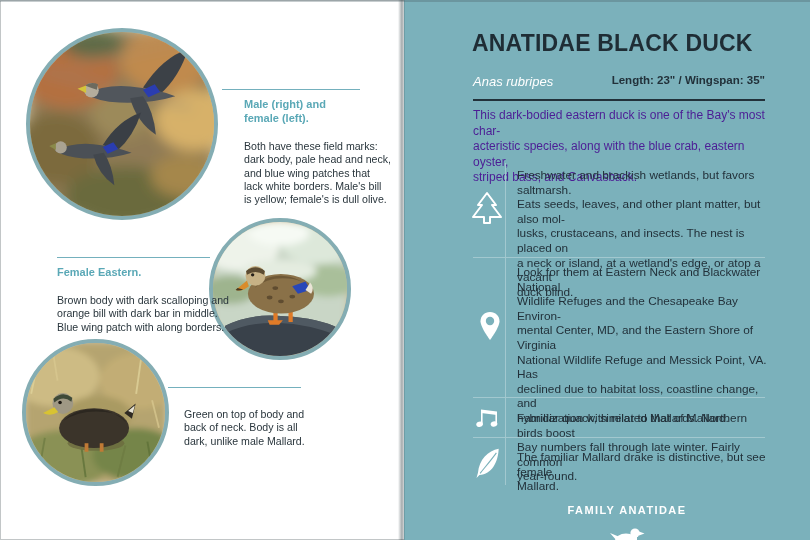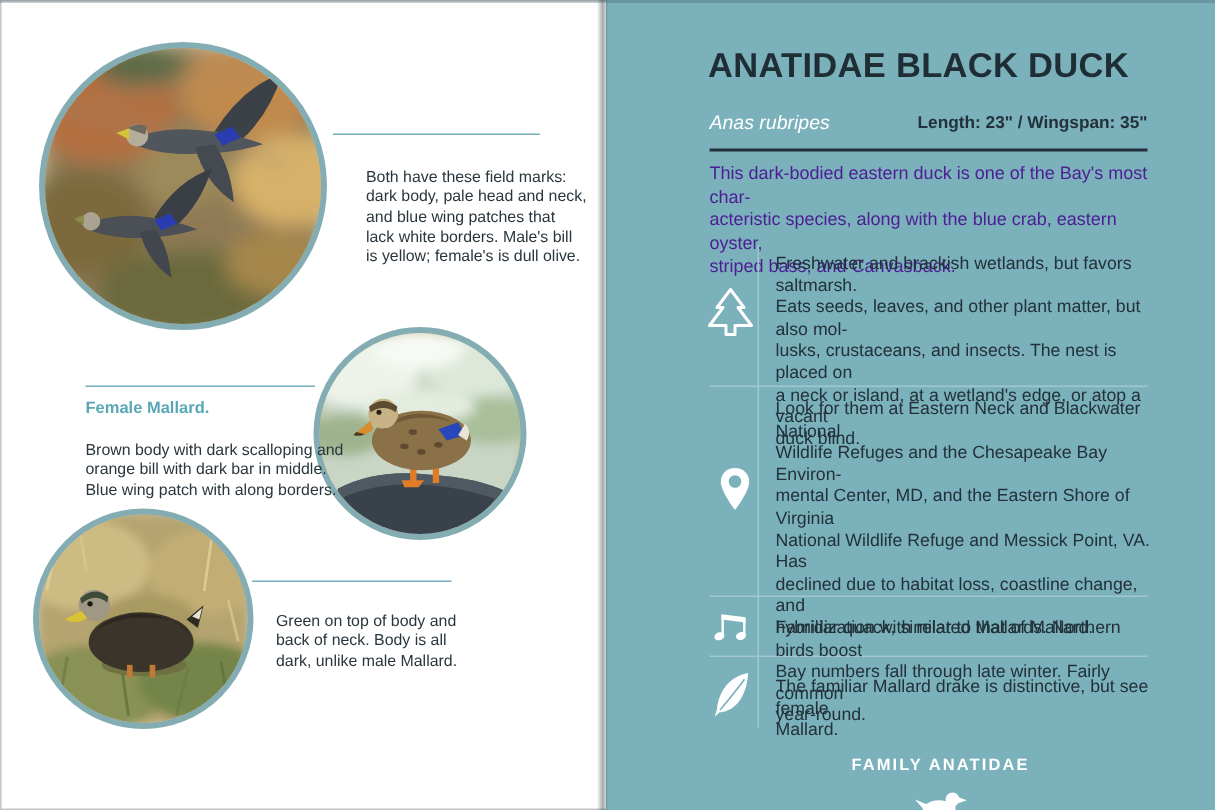--- a/index.html
+++ b/index.html
@@ -9,21 +9,21 @@
          background:rgba(70,90,95,.30);z-index:40;}
   .pre{white-space:pre-line;}
 
   
   .teal-page{position:absolute;left:404px;top:0;width:406px;height:540px;background:#7bb1bb;}
   .gutter{position:absolute;left:398px;top:0;width:7px;height:540px;z-index:30;
          background:linear-gradient(90deg,rgba(0,0,0,0) 0%,rgba(40,55,60,.42) 55%,rgba(0,0,0,.08) 100%);}
   .title{position:absolute;left:68px;top:30px;width:300px;color:#1f2d35;font-size:23px;
          font-weight:800;letter-spacing:.2px;}
   .sci-row{position:absolute;left:69px;top:74px;width:292px;display:flex;
-         justify-content:space-between;align-items:center;}
+         justify-content:space-between;align-items:flex-start;}
   .sci{color:#ffffff;font-style:italic;font-size:13px;}
   .meas{color:#22313a;font-size:11.5px;font-weight:bold;}
   .dark-rule{position:absolute;left:69px;top:99px;width:292px;height:2px;background:#22313a;}
   .intro{position:absolute;left:69px;top:108px;width:300px;color:#4c1d95;font-size:12px;
          line-height:15.5px;}
   .vline{position:absolute;left:101px;top:163px;width:1px;height:322px;background:#a2c8cf;}
   .sep{position:absolute;left:69px;width:292px;height:1px;background:#a2c8cf;}
   .sec-text{position:absolute;left:113px;width:254px;color:#22313a;font-size:11.8px;
          line-height:14.6px;}
   .icon{position:absolute;}
@@ -93,20 +93,22 @@
           <path d="M-36 6 Q-18 -3 4 -1 Q26 1 44 8 Q22 15 -6 14 Q-24 13 -36 6 Z" fill="#4b5056"></path>
           <circle cx="-30" cy="2.5" r="6.4" fill="#aaa392"></circle>
           <polygon points="-42,1 -35,-2 -35,5" fill="#8a8a4a"></polygon>
           <path d="M4 10 Q9 30 26 42 Q24 21 15 8 Z" fill="#42474d"></path>
           <polygon points="14,2 25,-3 30,4 19,9" fill="#2a3db0"></polygon>
         </g>
       </svg>
     </div>
     <div class="leader" id="lead1"></div>
     <div class="caption" id="cap1">
+      <div class="cap-head pre">Male (right) and
+female (left).</div>
       <div class="cap-body pre">Both have these field marks:
 dark body, pale head and neck,
 and blue wing patches that
 lack white borders. Male's bill
 is yellow; female's is dull olive.</div>
     </div>
 
     <div class="circle" id="circle2">
       <svg width="134" height="134" viewBox="0 0 142 142">
         <defs>
@@ -141,21 +143,21 @@
           <circle cx="45" cy="57" r="10.5" fill="#c7b286"></circle>
           <path d="M35 52 Q45 44 55 52 L54 56 Q45 50 36 56 Z" fill="#5c4c32"></path>
           <circle cx="42" cy="56" r="1.8" fill="#27211a"></circle>
           <path d="M36 62 L24 72 Q31 74 38 68 Z" fill="#d98c2b"></path>
           <path d="M26 70 L24 72 Q28 73.5 32 71.5 Z" fill="#4a3a22"></path>
         </g>
       </svg>
     </div>
     <div class="leader" id="lead2"></div>
     <div class="caption" id="cap2">
-      <div class="cap-head pre">Female Mallard.</div>
+      <div class="cap-head pre">Female Eastern.</div>
       <div class="cap-body pre">Brown body with dark scalloping and
 orange bill with dark bar in middle.
 Blue wing patch with along borders.</div>
     </div>
 
     <div class="circle" id="circle3">
       <svg width="139" height="139" viewBox="0 0 147 147">
         <defs>
             <filter id="b3" x="-20%" y="-20%" width="140%" height="140%">
               <feGaussianBlur stdDeviation="3.5"></feGaussianBlur>

